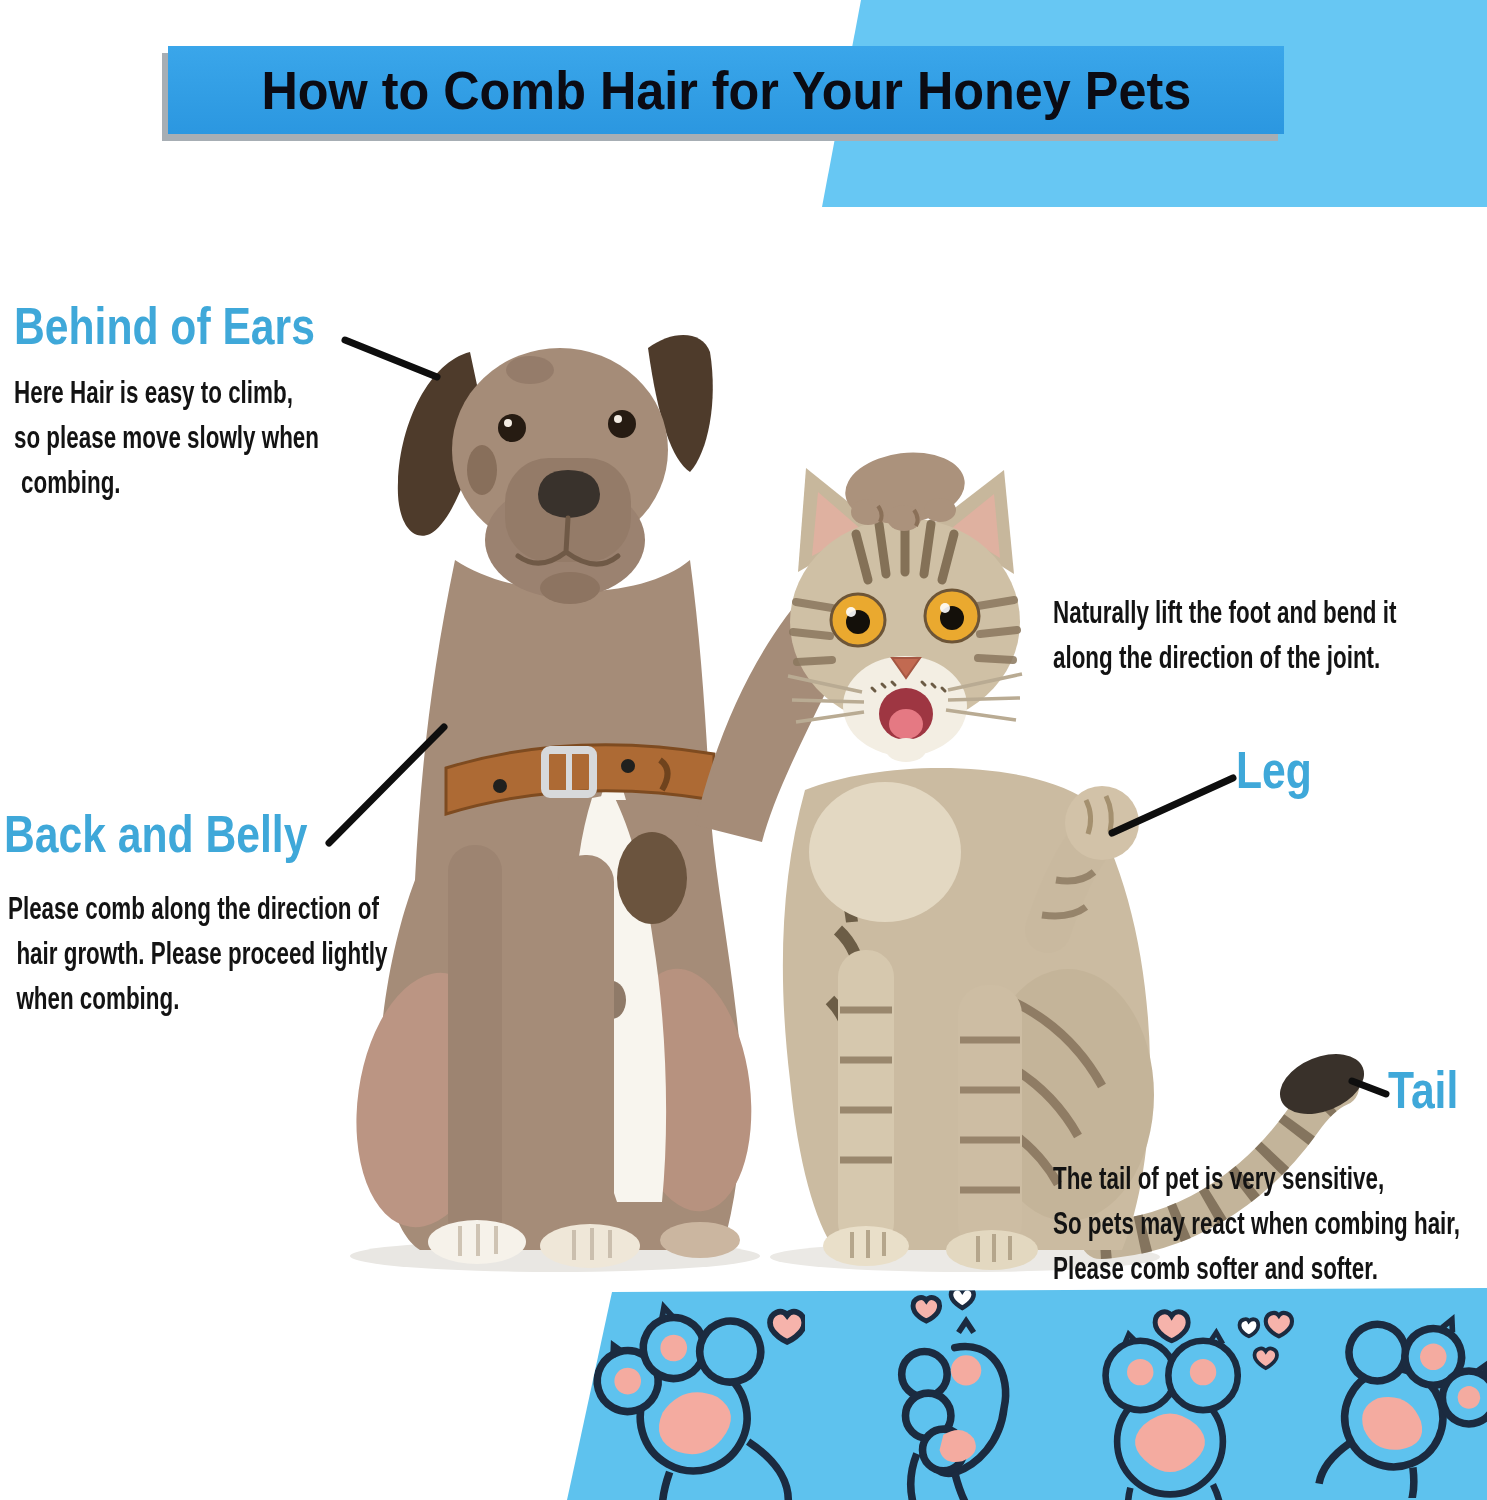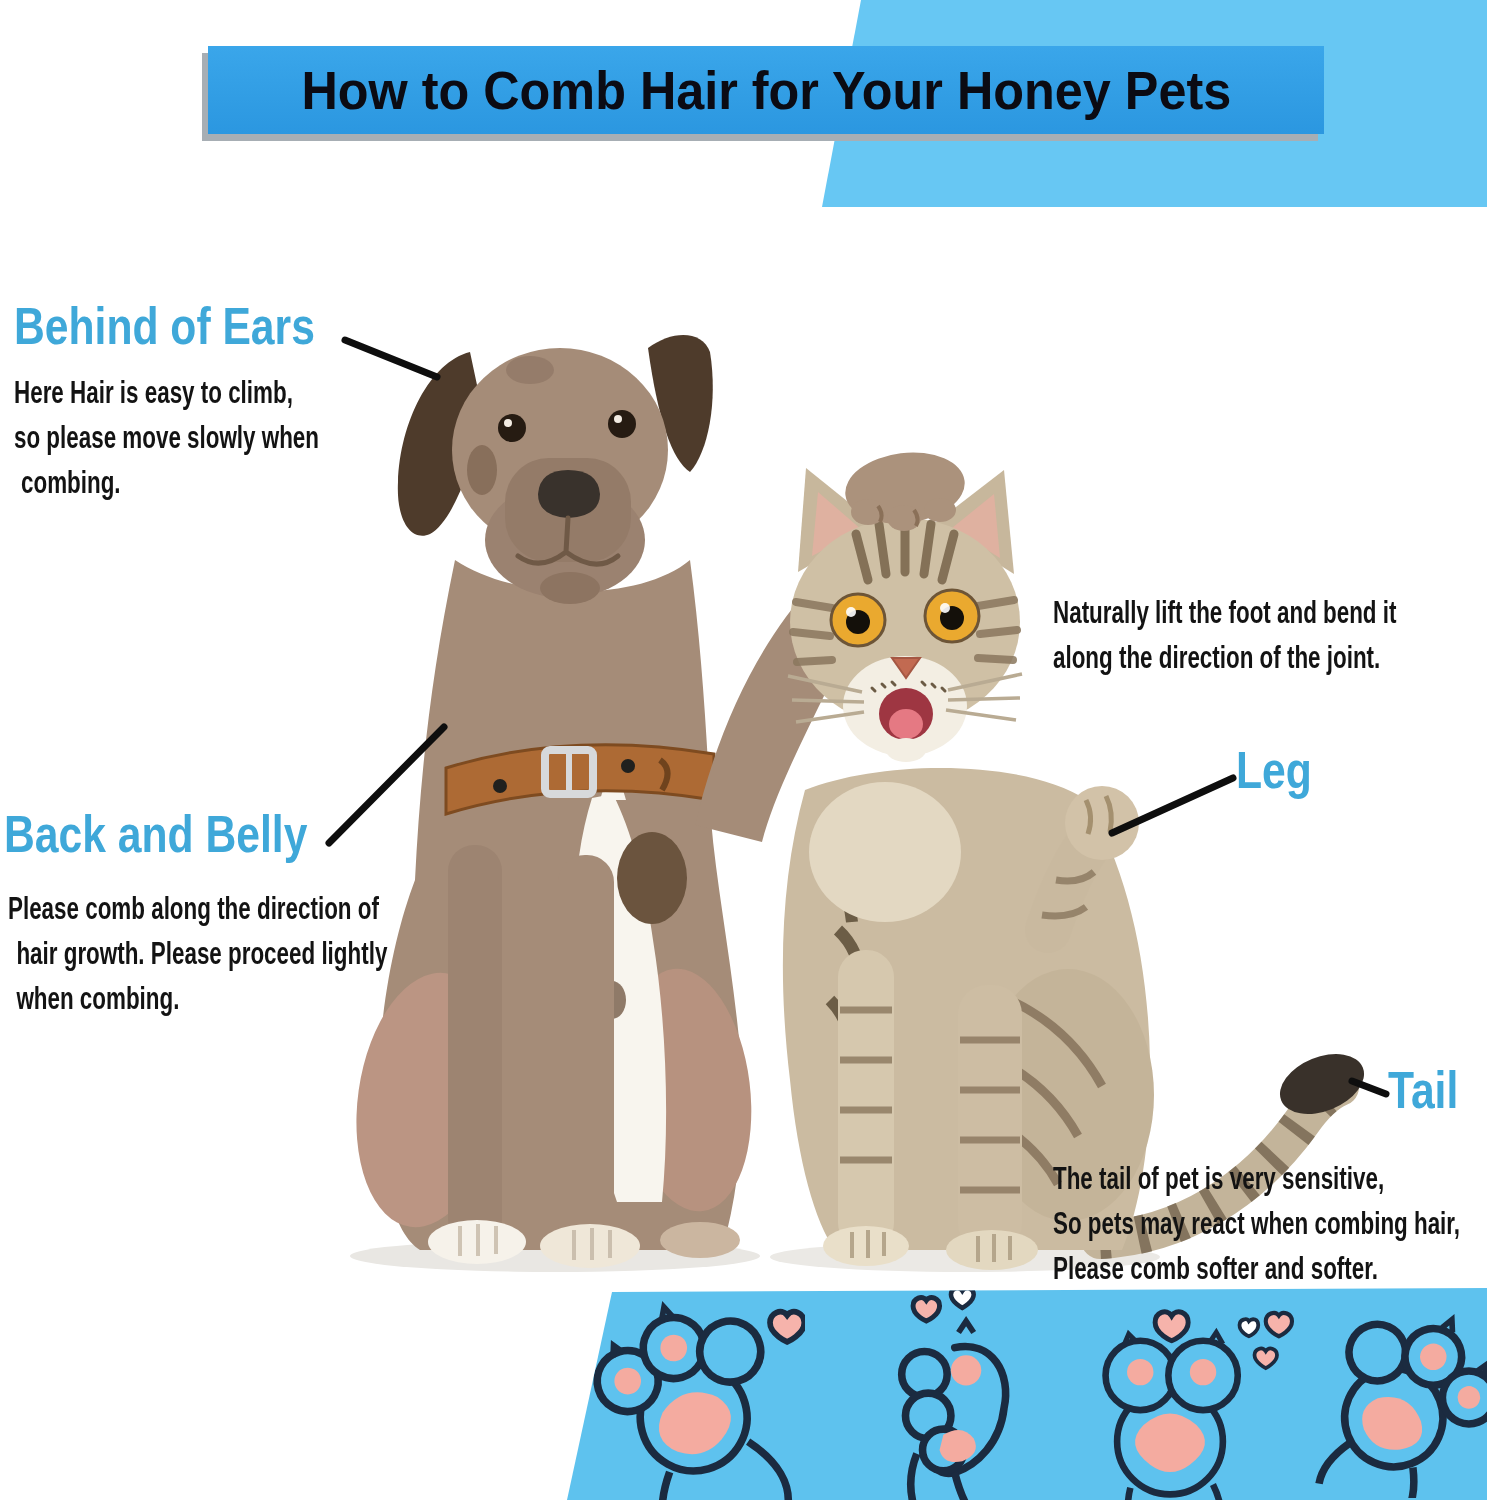--- a/index.html
+++ b/index.html
@@ -7,21 +7,21 @@
           font-family:"Liberation Sans", sans-serif;}
   .abs{position:absolute;}
 
   
   .top-banner{left:0;top:0;width:1487px;height:207px;background:#67c7f3;
               clip-path:polygon(861px 0px,1487px 0px,1487px 207px,822px 207px);z-index:0;}
 
   
   .title-bar{left:168px;top:46px;width:1116px;height:88px;
              background:linear-gradient(180deg,#3aa6ea 0%,#2b97e0 100%);
-             box-shadow:-6px 7px 0 #a7aeb4;display:flex;align-items:center;justify-content:center;z-index:3;margin-left:40px;}
+             box-shadow:-6px 7px 0 #a7aeb4;display:flex;align-items:center;justify-content:center;z-index:3;}
   .title-text{font-size:53px;font-weight:bold;color:#0b0b13;white-space:nowrap;
               transform:scaleX(0.95);transform-origin:50% 50%;}
 
   
   .heading{color:#3fa8d9;font-weight:bold;font-size:52px;white-space:nowrap;
            transform:scaleX(0.82);transform-origin:0 0;z-index:2;}
 
   
   .note{color:#131313;font-weight:bold;font-size:32px;line-height:45px;white-space:nowrap;
         transform:scaleX(0.70);transform-origin:0 0;z-index:2;}

